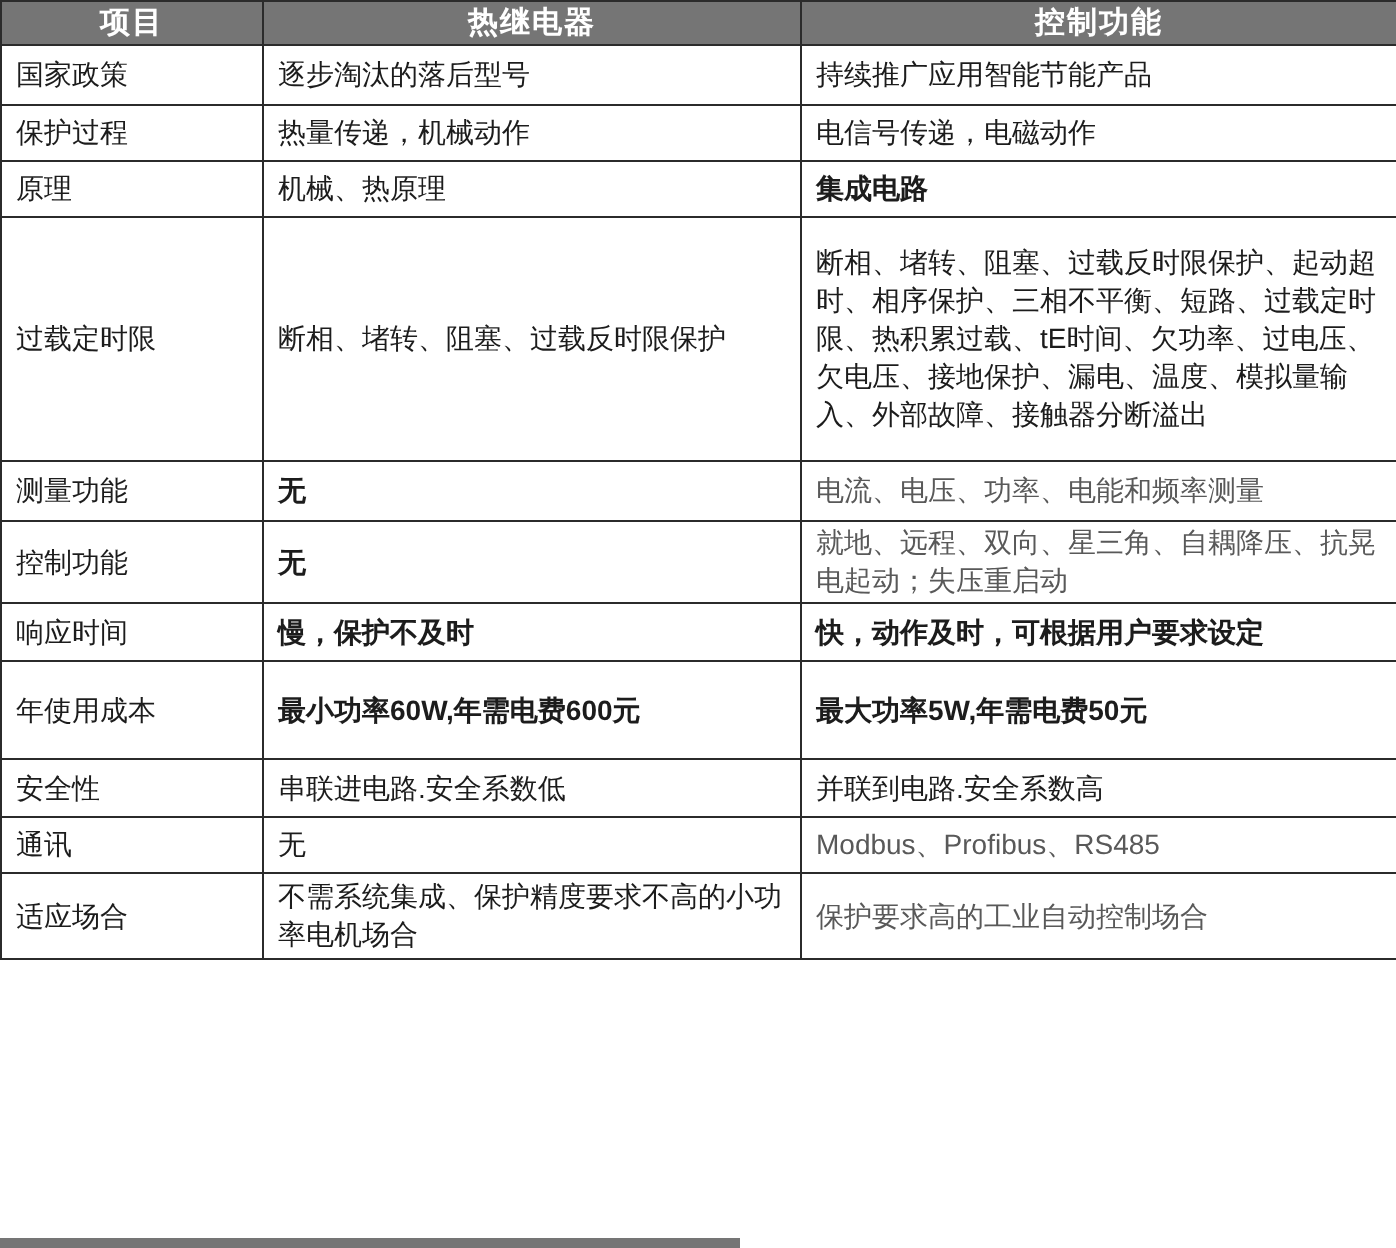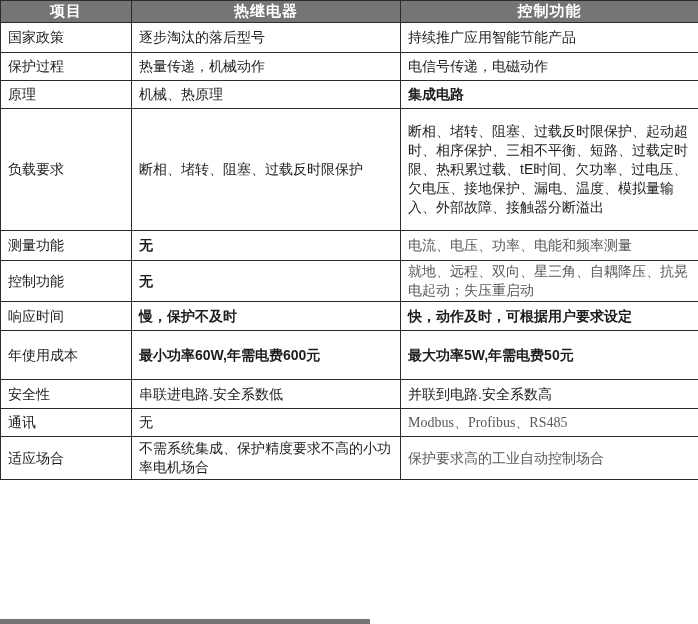--- a/index.html
+++ b/index.html
@@ -32,21 +32,21 @@
   .cmp td {
     font-size: 14px;
     line-height: 19px;
     color: #1c1c1c;
     padding: 1px 0 1px 7px;
     vertical-align: middle;
     text-align: left;
     word-break: break-all;
   }
   .cmp td span.b { font-weight: bold; }
-  .cmp td span.g { color: #595959; font-family: Liberation Serif, serif; }
+  .cmp td span.g { color: #595959; }
   .cutoff-bar {
     position: absolute;
     left: 0; bottom: 0;
     width: 370px; height: 5px;
     background: #757575;
   }
 </style>
 </head>
 <body>
 
@@ -76,21 +76,21 @@
     <td><span class="">电信号传递，电磁动作</span></td>
   </tr>
 
   <tr style="height: 28px;">
     <td>原理</td>
     <td><span class="">机械、热原理</span></td>
     <td><span class="b ">集成电路</span></td>
   </tr>
 
   <tr style="height: 122px;">
-    <td>负载要求</td>
+    <td>过载定时限</td>
     <td><span class="">断相、堵转、阻塞、过载反时限保护</span></td>
     <td><span class="">断相、堵转、阻塞、过载反时限保护、起动超时、相序保护、三相不平衡、短路、过载定时限、热积累过载、tE时间、欠功率、过电压、欠电压、接地保护、漏电、温度、模拟量输入、外部故障、接触器分断溢出</span></td>
   </tr>
 
   <tr style="height: 30px;">
     <td>测量功能</td>
     <td><span class="b ">无</span></td>
     <td><span class="g">电流、电压、功率、电能和频率测量</span></td>
   </tr>
 

